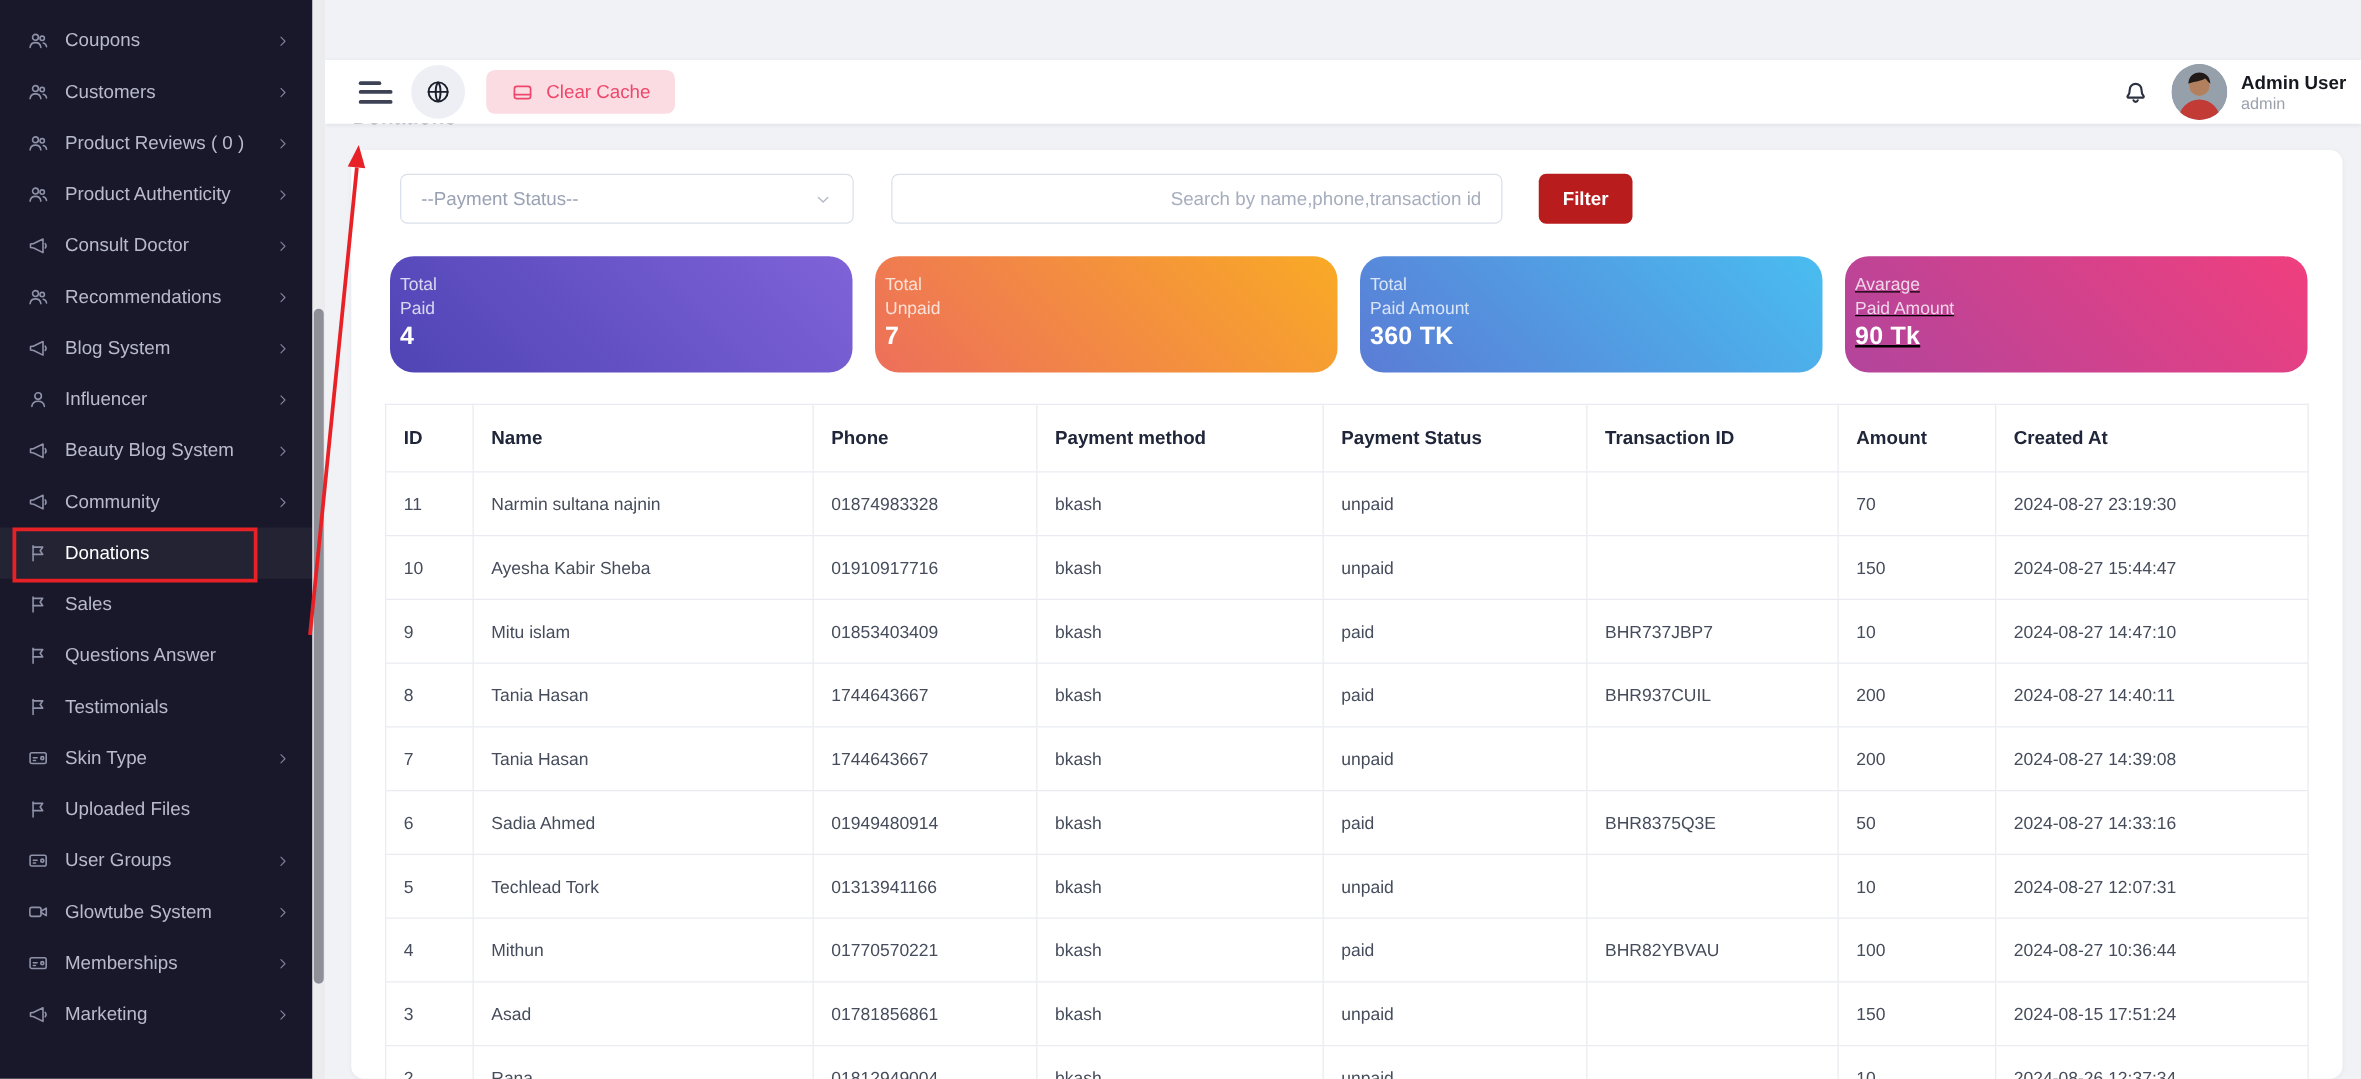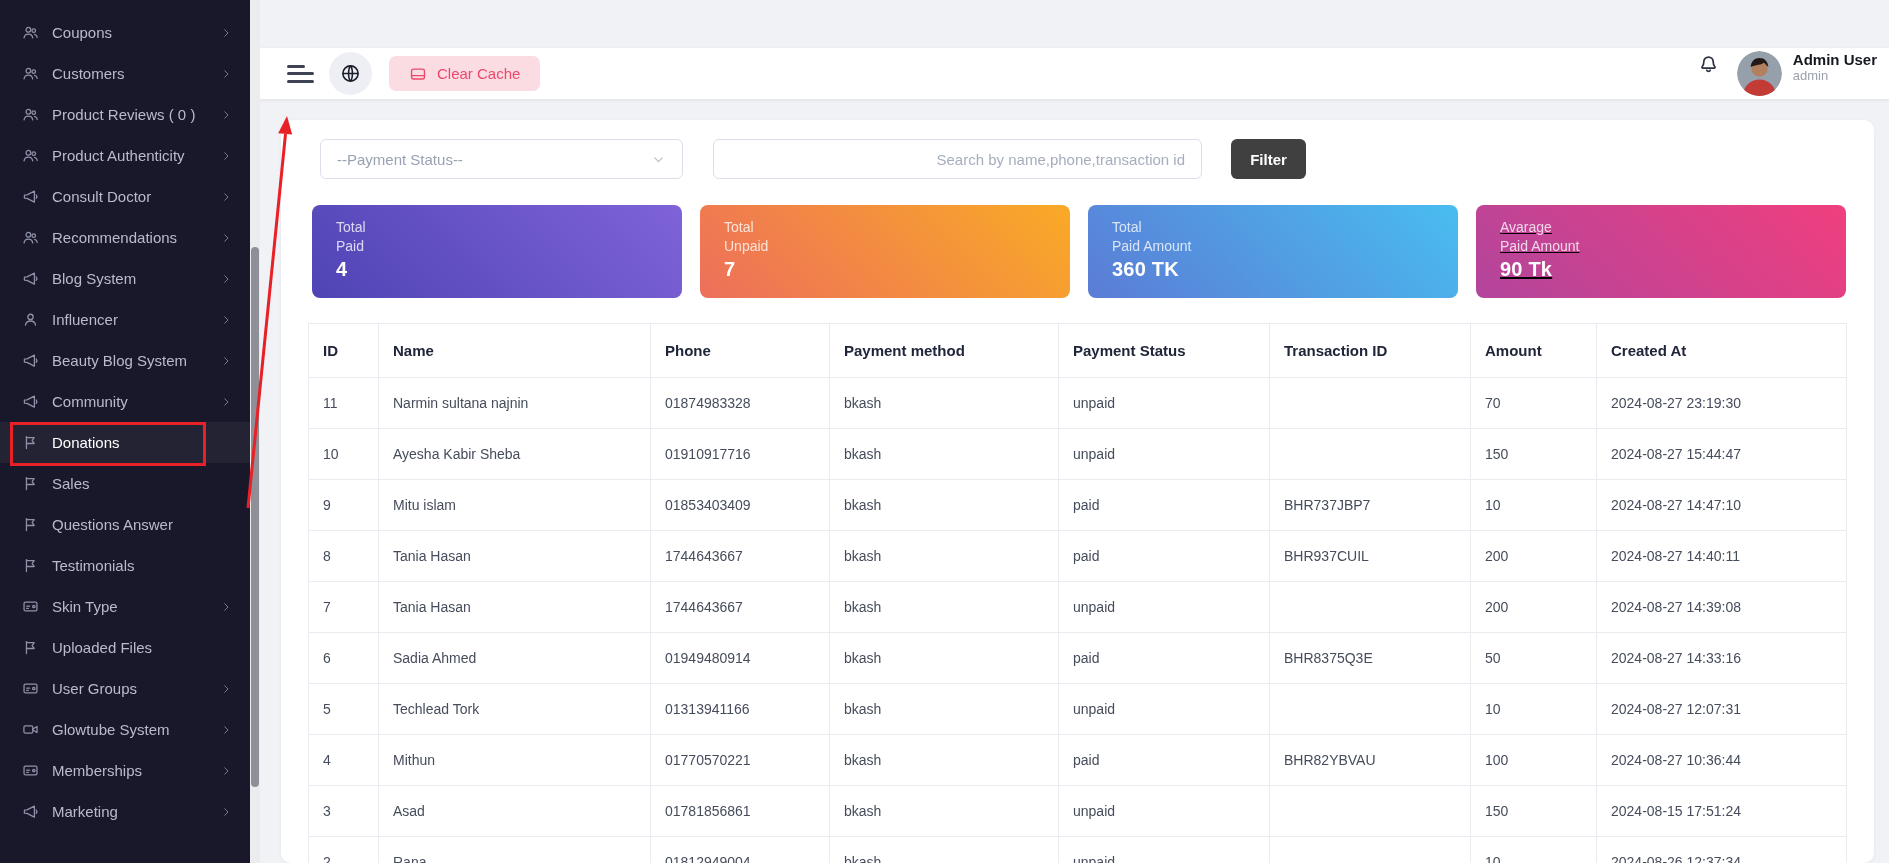--- a/index.html
+++ b/index.html
@@ -30,21 +30,21 @@
     box-shadow:0 1px 4px rgba(30,30,60,.08); display:flex; align-items:center; z-index:4;margin-top:48px; }
   #hamburger { margin-left:27px; width:27px; cursor:pointer; }
   .hl { display:block; height:3px; border-radius:2px; background:#3d4254; }
   .hl + .hl { margin-top:4.5px; }
   #globe-btn { margin-left:15px; width:43px; height:43px; border-radius:50%; background:#edeff4;
     display:flex; align-items:center; justify-content:center; cursor:pointer; color:#1b1f2b; }
   #globe-btn [data-icon] { width:21px; height:21px; }
   #clear-cache { margin-left:17px; height:35px; border:none; border-radius:7px; display:flex; align-items:center;
     gap:10px; padding:0 20px; font-size:15px; font-family:inherit; cursor:pointer; }
   #clear-cache [data-icon] { width:18px; height:18px; }
-  #top-right { margin-left:auto; display:flex; margin-right:12px; }
+  #top-right { margin-left:auto; display:flex; align-items:center; margin-right:12px; }
   #bell { width:23px; height:25px; color:#2c3140; cursor:pointer; }
   #avatar { width:45px; height:45px; border-radius:50%; overflow:hidden; margin-left:17px; cursor:pointer; flex:none; }
   #avatar svg { width:100%; height:100%; display:block; }
   #user-block { margin-left:11px; cursor:pointer; }
   #user-name { font-size:15px; font-weight:700; color:#15181f; line-height:17px; }
   #user-role { font-size:13px; color:#9aa1ad; line-height:15px; }
 
   
   #page-title { position:absolute; left:282px; top:84px; font-size:17px; font-weight:600; color:#1b2130; z-index:2; }
   #main-card { position:absolute; left:281px; top:120px; width:1593px; height:743px; background:#fff;
@@ -54,21 +54,21 @@
     border:1px solid #dadfe9; border-radius:6px; display:flex; align-items:center; padding:0 16px;
     font-size:15px; color:#99a1b3; cursor:pointer; z-index:2; }
   .sel-chev { margin-left:auto; width:15px; height:15px; color:#b4bac7; }
   #search-input { position:absolute; left:713px; top:139px; width:489px; height:40px; border:1px solid #dadfe9;
     border-radius:6px; padding:0 16px; font-size:15px; color:#3c4354; font-family:inherit; z-index:2; outline:none;text-align:right; }
   #search-input::placeholder { color:#a6adbd; }
   #filter-btn { position:absolute; left:1231px; top:139px; width:75px; height:40px; border:none; border-radius:6px;
     color:#fff; font-size:15px; font-weight:600; font-family:inherit; cursor:pointer; z-index:2; }
 
   #stats-row { position:absolute; left:312px; top:205px; width:1534px; height:93px; display:flex; gap:18px; z-index:2; }
-  .stat-card { flex:1; border-radius:8px; padding:13px 0 0 24px; }
+  .stat-card { flex:1; border-radius:19px; padding:13px 0 0 8px; }
   .s-line { font-size:14px; color:rgba(255,255,255,.78); line-height:19px; }
   .s-value { font-size:20px; font-weight:700; color:#fff; line-height:24px; letter-spacing:.2px; margin-top:1px; }
 
   #donations-table { position:absolute; left:308px; top:323px; width:1538px; border-collapse:collapse;
     background:#fff; z-index:2; table-layout:fixed; }
   #donations-table th, #donations-table td { border:1px solid #e9ebf1; text-align:left; padding:0 14px; overflow:hidden; }
   #donations-table th { height:54px; font-size:15px; font-weight:700; color:#20263a; }
   #donations-table td { height:51px; font-size:14px; font-weight:400; color:#454c5b; }
 
   
@@ -411,21 +411,21 @@
 
   <div id="filter-select">
     <span>--Payment Status--</span>
     <span class="sel-chev" data-icon="chevron-down">
         <svg viewBox="0 0 24 24" fill="none" stroke="currentColor" stroke-width="1.8" stroke-linecap="round" stroke-linejoin="round">
           <path d="M6 9.5 12 15.5 18 9.5"></path>
         </svg>
       </span>
   </div>
   <input id="search-input" type="text" placeholder="Search by name,phone,transaction id" style="">
-  <button id="filter-btn" style="background: #404040;">Filter</button>
+  <button id="filter-btn" style="background: #b91c1c;">Filter</button>
 
   <div id="stats-row">
     <div class="stat-card" style="background: linear-gradient(45deg, rgb(79, 68, 181), rgb(127, 99, 216));">
       <div class="s-line">Total</div>
       <div class="s-line">Paid</div>
       <div class="s-value">4</div>
     </div>
     <div class="stat-card" style="background: linear-gradient(45deg, rgb(237, 111, 91), rgb(249, 170, 38));">
       <div class="s-line">Total</div>
       <div class="s-line">Unpaid</div>

